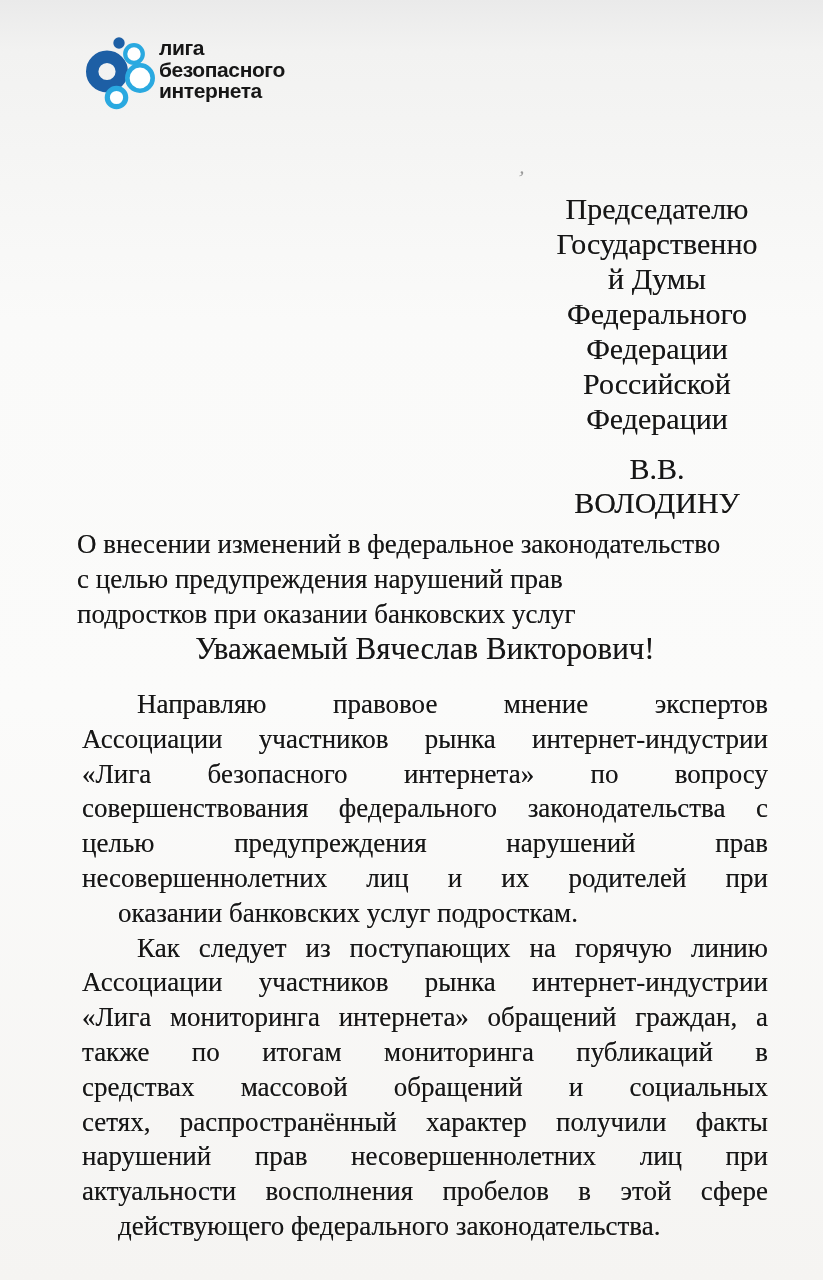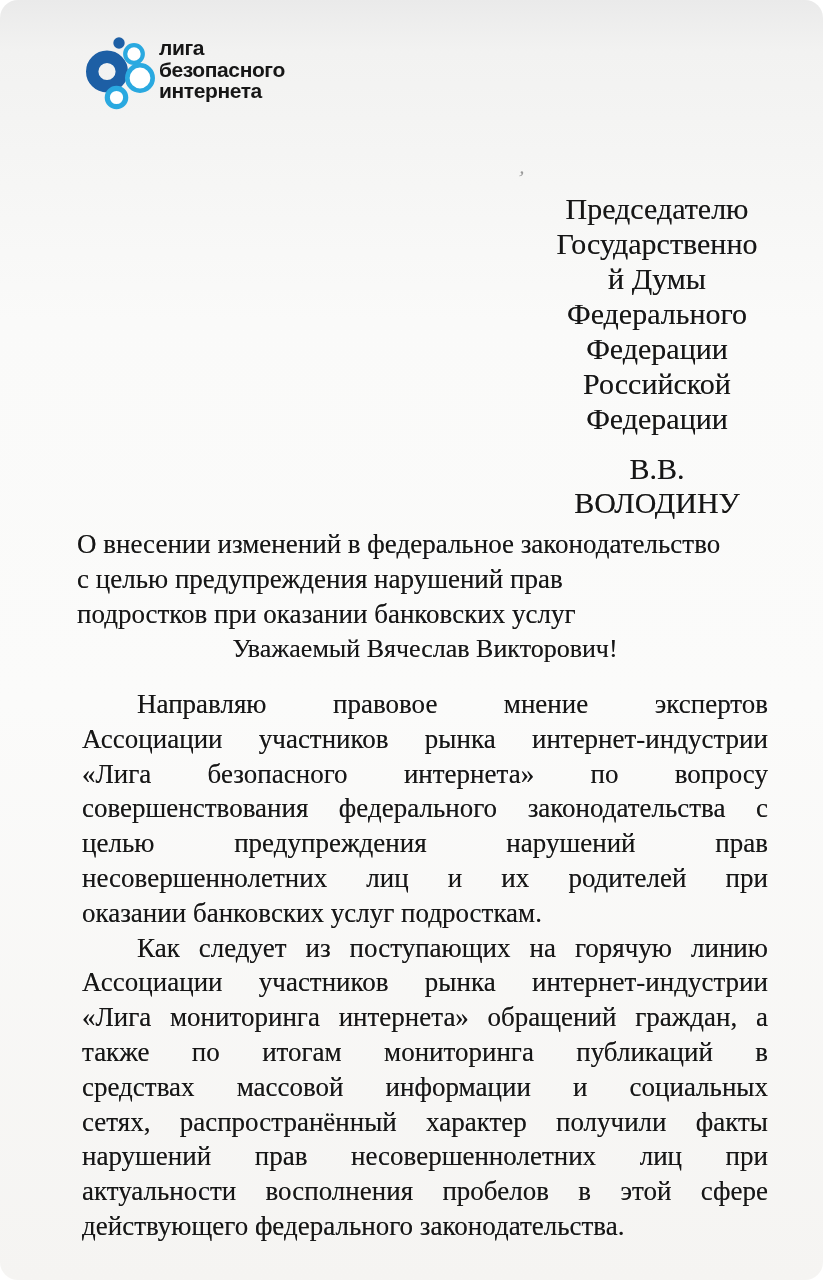--- a/index.html
+++ b/index.html
@@ -3,21 +3,20 @@
 <meta charset="utf-8">
 <style>
   html,body{margin:0;padding:0;}
   .page{
     position:relative;
     width:823px;height:1280px;
     overflow:hidden;
     background:linear-gradient(180deg,#eaeaea 0%,#f2f2f1 4%,#fafaf9 25%,#fbfbfa 55%,#f5f4f2 100%);
     font-family:"Liberation Serif","DejaVu Serif",serif;
     color:#161616;
-    border-radius:18px;
   }
   
   .logo{position:absolute;left:80px;top:28px;width:230px;height:90px;}
   .logo svg{position:absolute;left:0;top:2px;overflow:visible;}
   .logo-text{
     position:absolute;left:79px;top:9px;
     font-family:"Liberation Sans","DejaVu Sans",sans-serif;
     font-weight:bold;font-size:21px;line-height:21.5px;
     letter-spacing:-0.4px;color:#161616;white-space:nowrap;
   }
@@ -35,28 +34,28 @@
   .recipient-name{
     position:absolute;left:522px;top:452px;width:270px;
     text-align:center;font-size:30px;line-height:34px;
   }
   .subject{
     position:absolute;left:77px;top:527px;width:680px;
     font-size:27px;line-height:35px;text-align:left;
   }
   .salutation{
     position:absolute;left:80px;top:633px;width:690px;
-    text-align:center;font-size:26px;line-height:32px;
+    text-align:center;font-size:31px;line-height:32px;
   }
   .body-text{
     position:absolute;left:82px;top:687px;width:686px;
     font-size:27px;line-height:34.8px;
   }
   .jline{text-align:justify;text-align-last:justify;}
-  .jline.last{text-align-last:left;}
+  .jline.last{text-align-last:left;margin-left:36px;}
   .jline.indent{padding-left:55px;}
 </style>
 </head>
 <body>
 
 <div class="page">
 
   <div class="logo">
     <svg width="90" height="88" viewBox="0 0 90 88" aria-hidden="true">
       <circle cx="27" cy="41.5" r="14.8" fill="none" stroke="#1d5fa5" stroke-width="12.4"></circle>
@@ -103,20 +102,20 @@
     <div class="jline">«Лига безопасного интернета» по вопросу</div>
     <div class="jline">совершенствования федерального законодательства с</div>
     <div class="jline">целью предупреждения нарушений прав</div>
     <div class="jline">несовершеннолетних лиц и их родителей при</div>
     <div class="jline last">оказании банковских услуг подросткам.</div>
 
     <div class="jline indent">Как следует из поступающих на горячую линию</div>
     <div class="jline">Ассоциации участников рынка интернет-индустрии</div>
     <div class="jline">«Лига мониторинга интернета» обращений граждан, а</div>
     <div class="jline">также по итогам мониторинга публикаций в</div>
-    <div class="jline">средствах массовой информации и социальных</div>
+    <div class="jline">средствах массовой обращений и социальных</div>
     <div class="jline">сетях, распространённый характер получили факты</div>
     <div class="jline">нарушений прав несовершеннолетних лиц при</div>
     <div class="jline">актуальности восполнения пробелов в этой сфере</div>
     <div class="jline last">действующего федерального законодательства.</div>
   </div>
 
 </div>
 
 </body></html>

